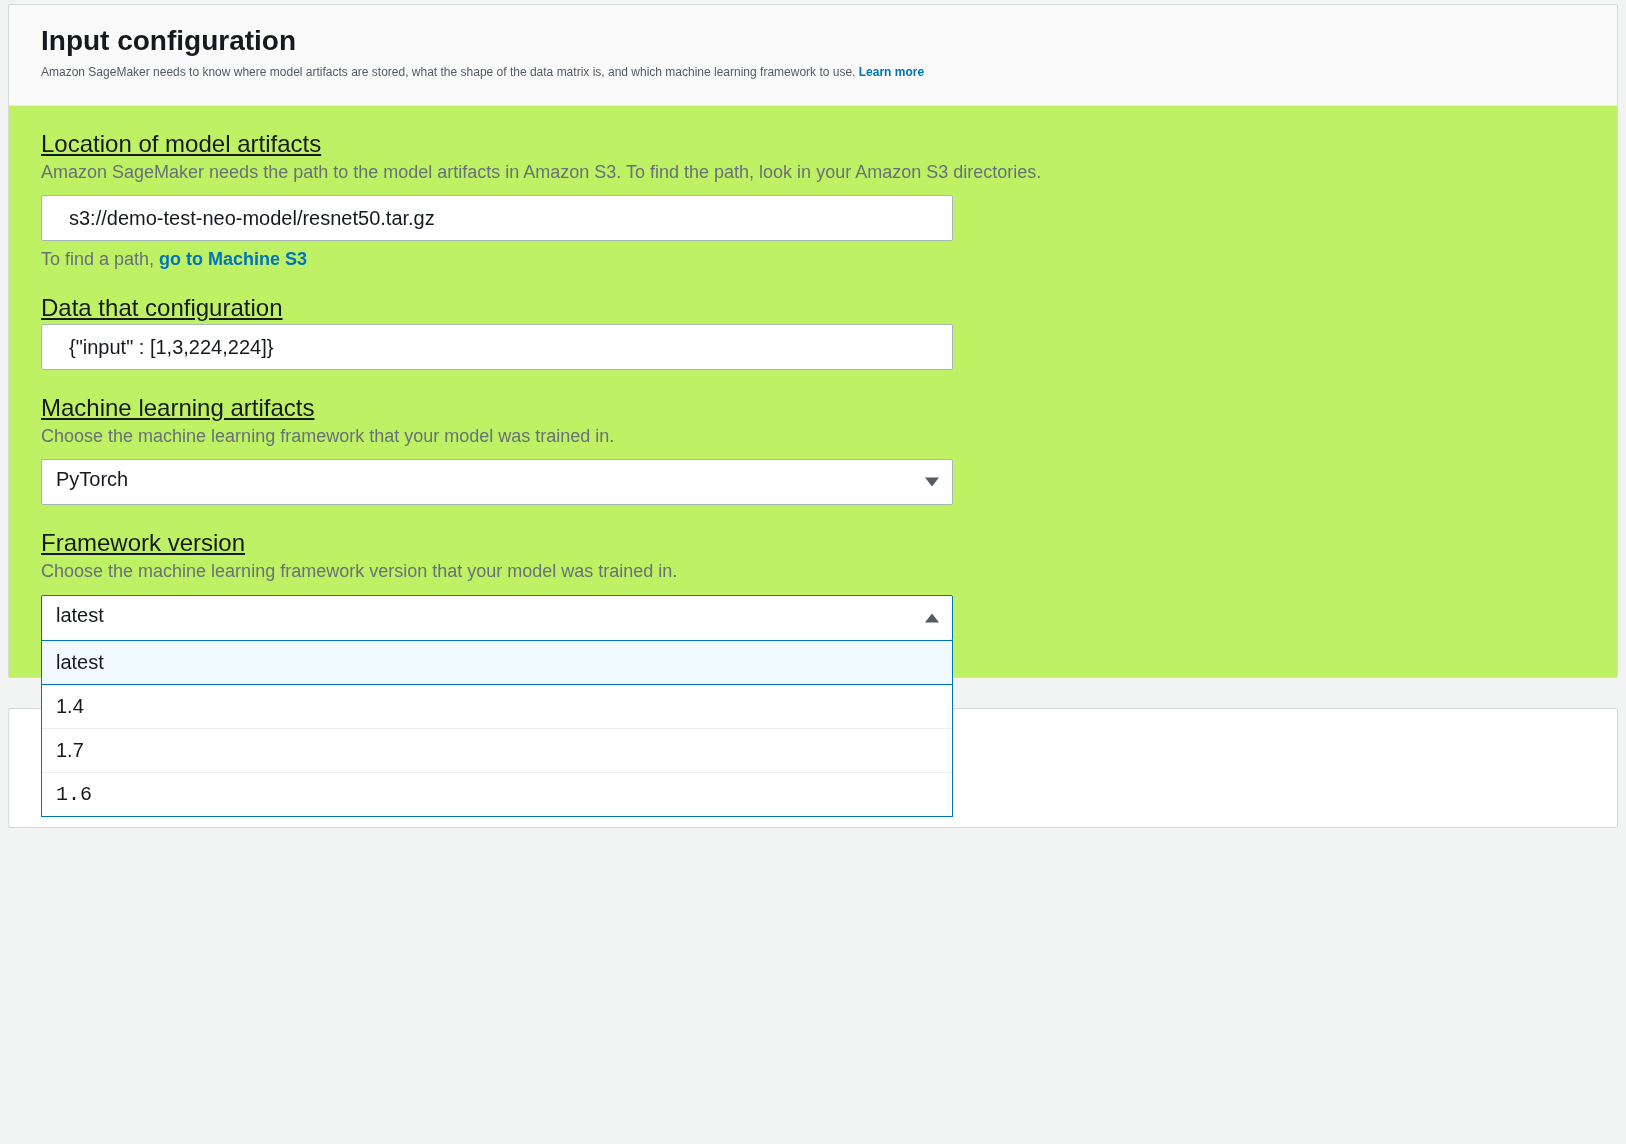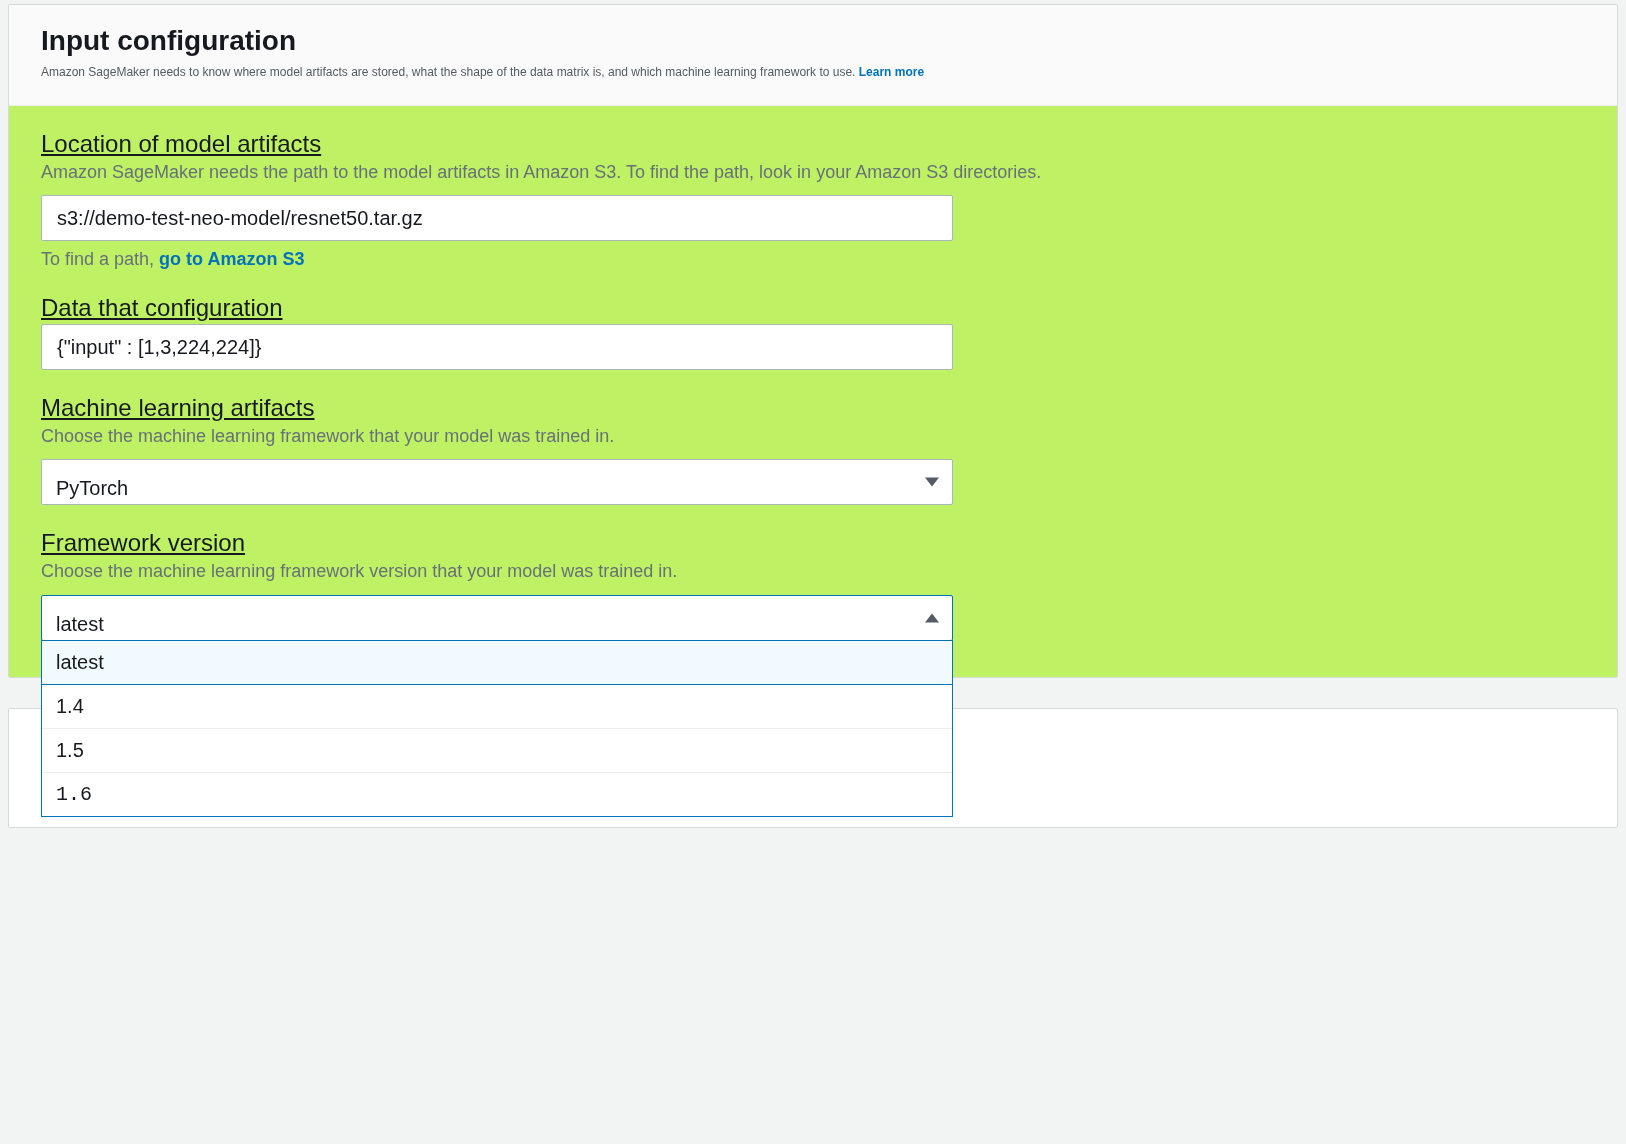--- a/index.html
+++ b/index.html
@@ -58,21 +58,21 @@
     }
     .field-desc {
       font-size: 18px;
       color: #687078;
       margin-bottom: 10px;
       line-height: 1.4;
     }
     .text-input {
       width: 912px;
       max-width: 100%;
-      padding: 8px 15px;
+      padding: 8px 27px;
       font-size: 20px;
       color: #16191f;
       border: 1px solid #aab7b8;
       border-radius: 2px;
       background: #ffffff;
       height: 46px;
     }
     .field-hint {
       font-size: 18px;
       color: #687078;
@@ -85,21 +85,21 @@
     }
     .select-trigger {
       width: 100%;
       padding: 8px 44px 4px 14px;
       font-size: 20px;
       color: #16191f;
       border: 1px solid #aab7b8;
       border-radius: 2px;
       background: #ffffff;
       display: flex;
-      align-items: flex-end;
+      align-items: flex-start;
       justify-content: space-between;
       cursor: pointer;
       height: 46px;
     }
     .select-trigger.open {
       border-color: #0073bb;
     }
     .caret {
       position: absolute;
       right: 14px;
@@ -164,21 +164,21 @@
     </div>
   </div>
 
   <div class="panel-body">
 
     <div class="field">
       <div class="field-label">Location of model artifacts</div>
       <div class="field-desc">Amazon SageMaker needs the path to the model artifacts in Amazon S3. To find the path, look in your Amazon S3 directories.</div>
       <input type="text" class="text-input" value="s3://demo-test-neo-model/resnet50.tar.gz" style="">
       <div class="field-hint">
-        <span>To find a path, </span><a class="link">go to Amazon S3</a>
+        <span>To find a path, </span><a class="link">go to Machine S3</a>
       </div>
     </div>
 
     <div class="field">
       <div class="field-label">Data that configuration</div>
       <input type="text" class="text-input" value="{&quot;input&quot; : [1,3,224,224]}" style="">
     </div>
 
     <div class="field">
       <div class="field-label">Machine learning artifacts</div>
@@ -195,21 +195,21 @@
       <div class="field-label">Framework version</div>
       <div class="field-desc">Choose the machine learning framework version that your model was trained in.</div>
       <div class="select-wrap">
         <div class="select-trigger open">
           <span>latest</span>
         </div>
         <span class="caret caret-up"></span>
         <div class="dropdown-list">
           <div class="dropdown-option selected">latest</div>
           <div class="dropdown-option">1.4</div>
-          <div class="dropdown-option">1.5</div>
+          <div class="dropdown-option">1.7</div>
           <div class="dropdown-option">1.6</div>
         </div>
       </div>
     </div>
 
   </div>
 </div>
 
 <div class="secondary-panel"></div>
 

